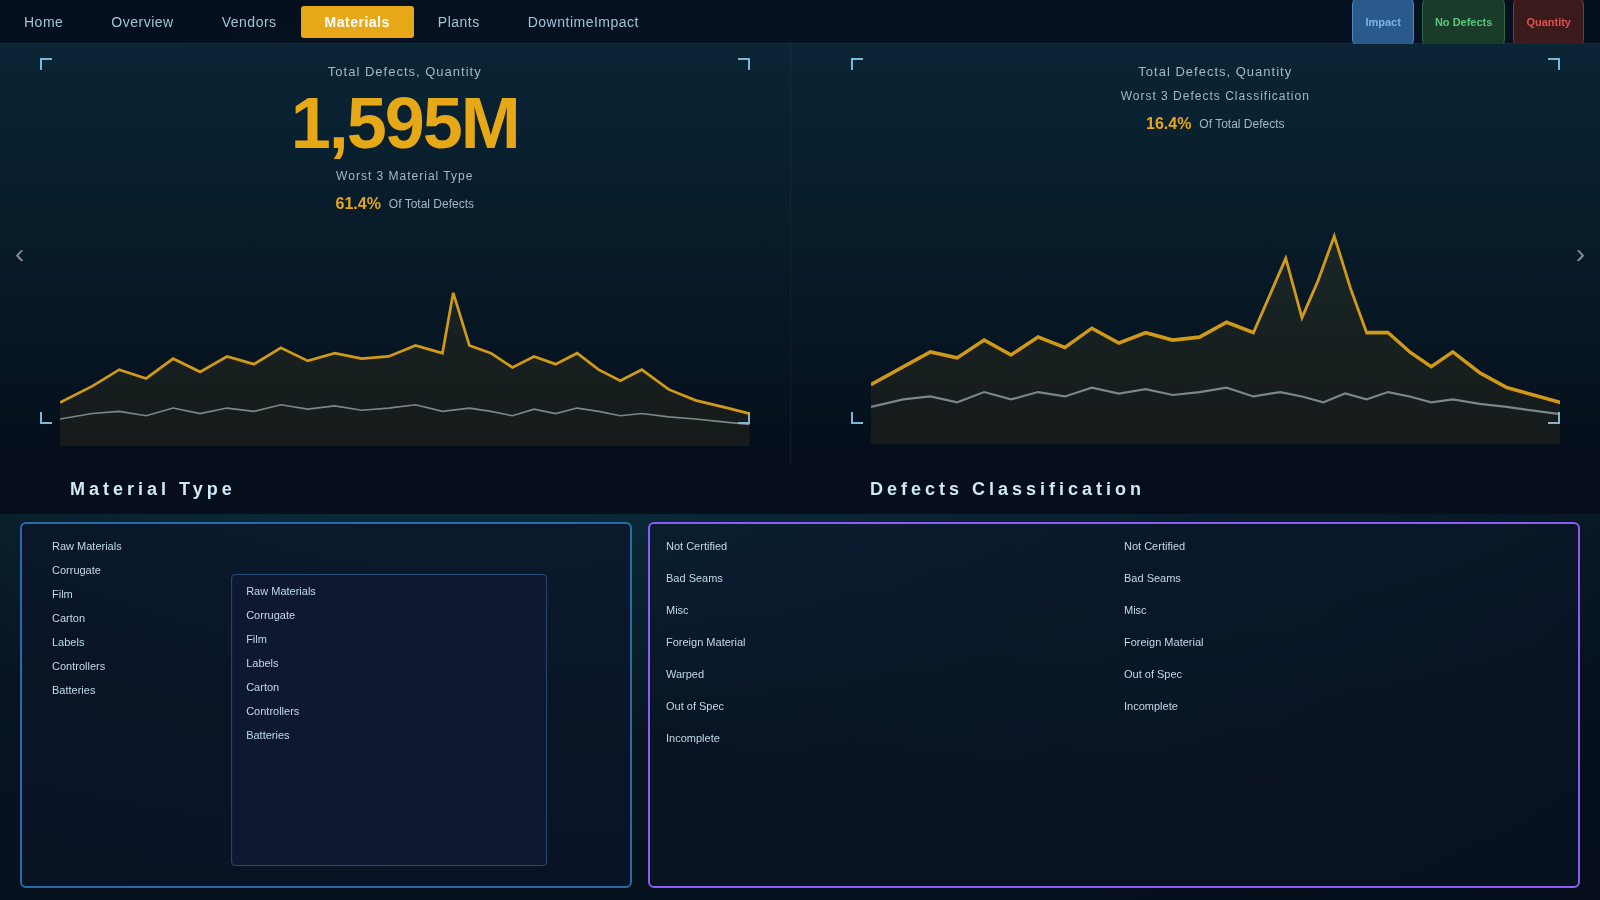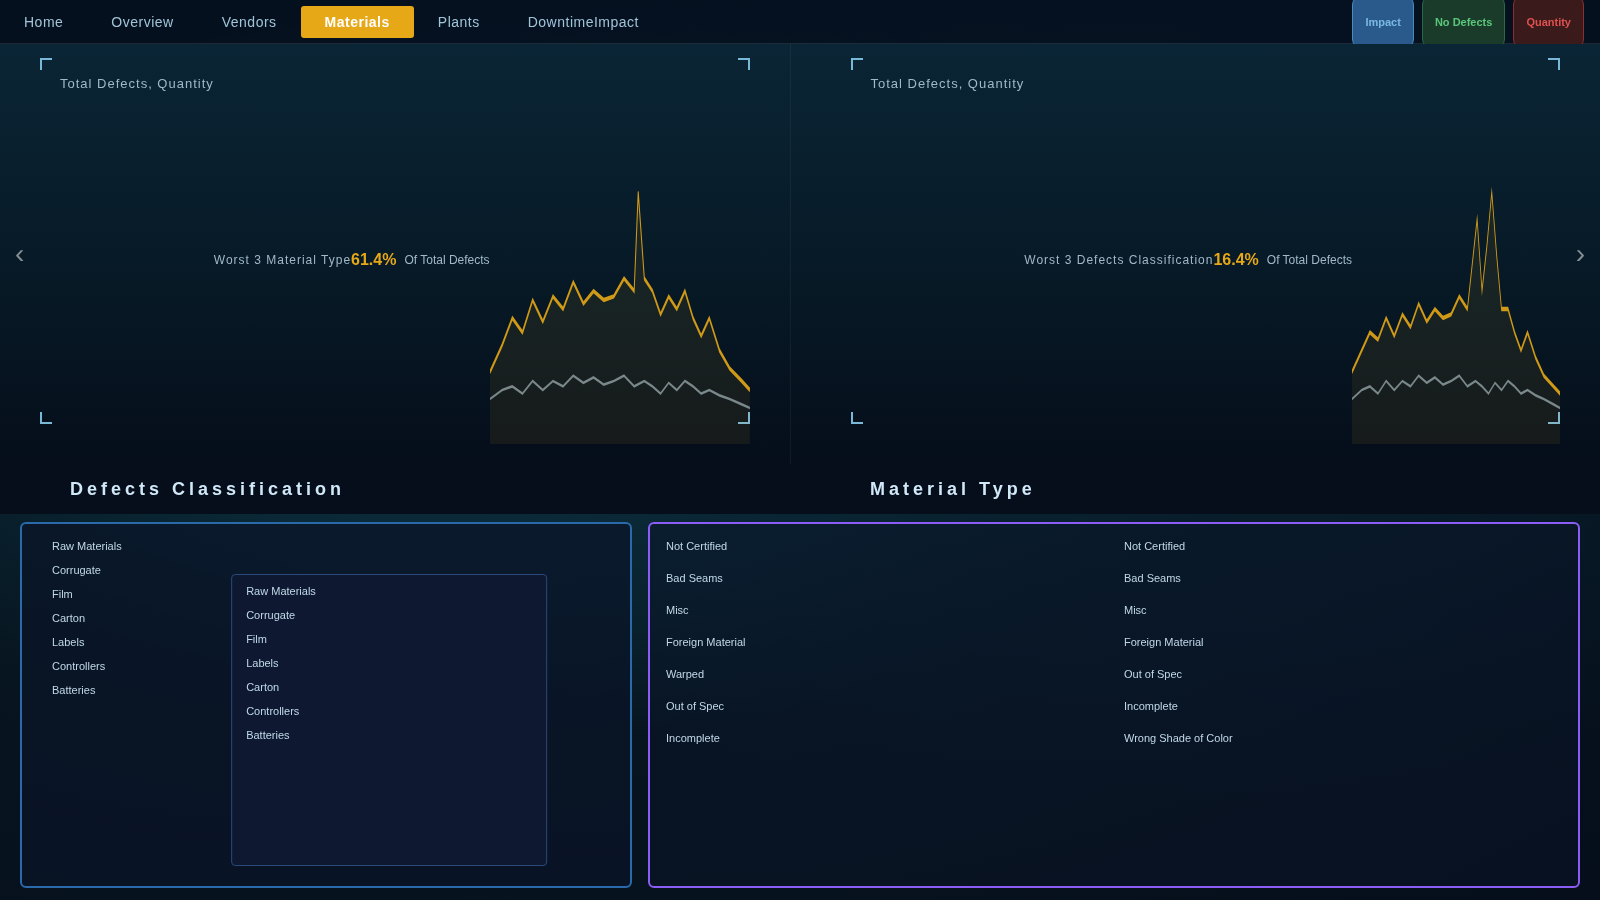--- a/index.html
+++ b/index.html
@@ -110,22 +110,22 @@
       z-index: 10;
       padding: 10px;
     }
     .nav-arrow.left { left: 5px; }
     .nav-arrow.right { right: 5px; }
 
     
     .chart-panel {
       flex: 1;
       display: flex;
-      flex-direction: row;
-      padding: 32px 40px 20px 60px;
+      flex-direction: column;
+      padding: 20px 40px 20px 60px;
       position: relative;
     }
 
     .chart-panel + .chart-panel {
       border-left: 1px solid rgba(255,255,255,0.05);
     }
 
     .chart-title {
       font-size: 13px;
       color: #a0b8c8;
@@ -310,20 +310,21 @@
     <div class="charts-area">
 
       <div class="nav-arrow left">‹</div>
 
       <div class="chart-panel">
         <div class="chart-corner-tl"></div>
         <div class="chart-corner-tr"></div>
         <div class="chart-corner-bl"></div>
         <div class="chart-corner-br"></div>
         <div class="chart-title">Total Defects, Quantity</div>
+        <div class="big-number">1,595M</div>
         <div class="subtitle-row">
           <span class="subtitle-label">Worst 3 Material Type</span>
         </div>
         <div class="subtitle-row">
           <span class="subtitle-pct">61.4%</span>
           <span class="subtitle-text">Of Total Defects</span>
         </div>
         <div class="chart-svg-container">
           <svg width="100%" height="100%" viewBox="0 0 640 200" preserveAspectRatio="none">
 
@@ -356,24 +357,24 @@
             <polygon points="0,160 30,148 55,138 80,142 105,130 130,140 155,128 180,135 205,122 230,132 255,125 280,130 305,128 330,118 355,125 385,75 400,115 415,90 430,60 445,95 460,125 480,125 500,138 520,148 540,138 565,152 590,162 620,168 640,172 640,200 0,200" fill="rgba(230,168,23,0.08)"></polygon>
           </svg>
         </div>
       </div>
 
       <div class="nav-arrow right">›</div>
     </div>
 
     <div class="section-labels">
       <div class="section-label">
+        <span>Material  Type</span>
+      </div>
+      <div class="section-label">
         <span>Defects  Classification</span>
-      </div>
-      <div class="section-label">
-        <span>Material  Type</span>
       </div>
     </div>
 
     <div class="tables-area">
 
       <div class="table-panel" style="position:relative; flex: 0.9;">
 
         <div style="position: absolute; left: 30px; top: 16px; width: 40%; padding-right: 10px;">
         </div>
 
@@ -543,24 +544,18 @@
               <div class="bar-container">
                 <div class="bar-fill bar-red" style="width: 70%;"></div>
               </div>
             </div>
             <div class="bar-row">
               <div class="bar-label">Incomplete</div>
               <div class="bar-container">
                 <div class="bar-fill bar-red" style="width: 65%;"></div>
               </div>
             </div>
-            <div class="bar-row">
-              <div class="bar-label">Wrong Shade of Color</div>
-              <div class="bar-container">
-                <div class="bar-fill bar-red" style="width: 55%;"></div>
-              </div>
-            </div>
           </div>
       </div>
 
     </div>
   </div>
 </div>
 
 </body></html>

